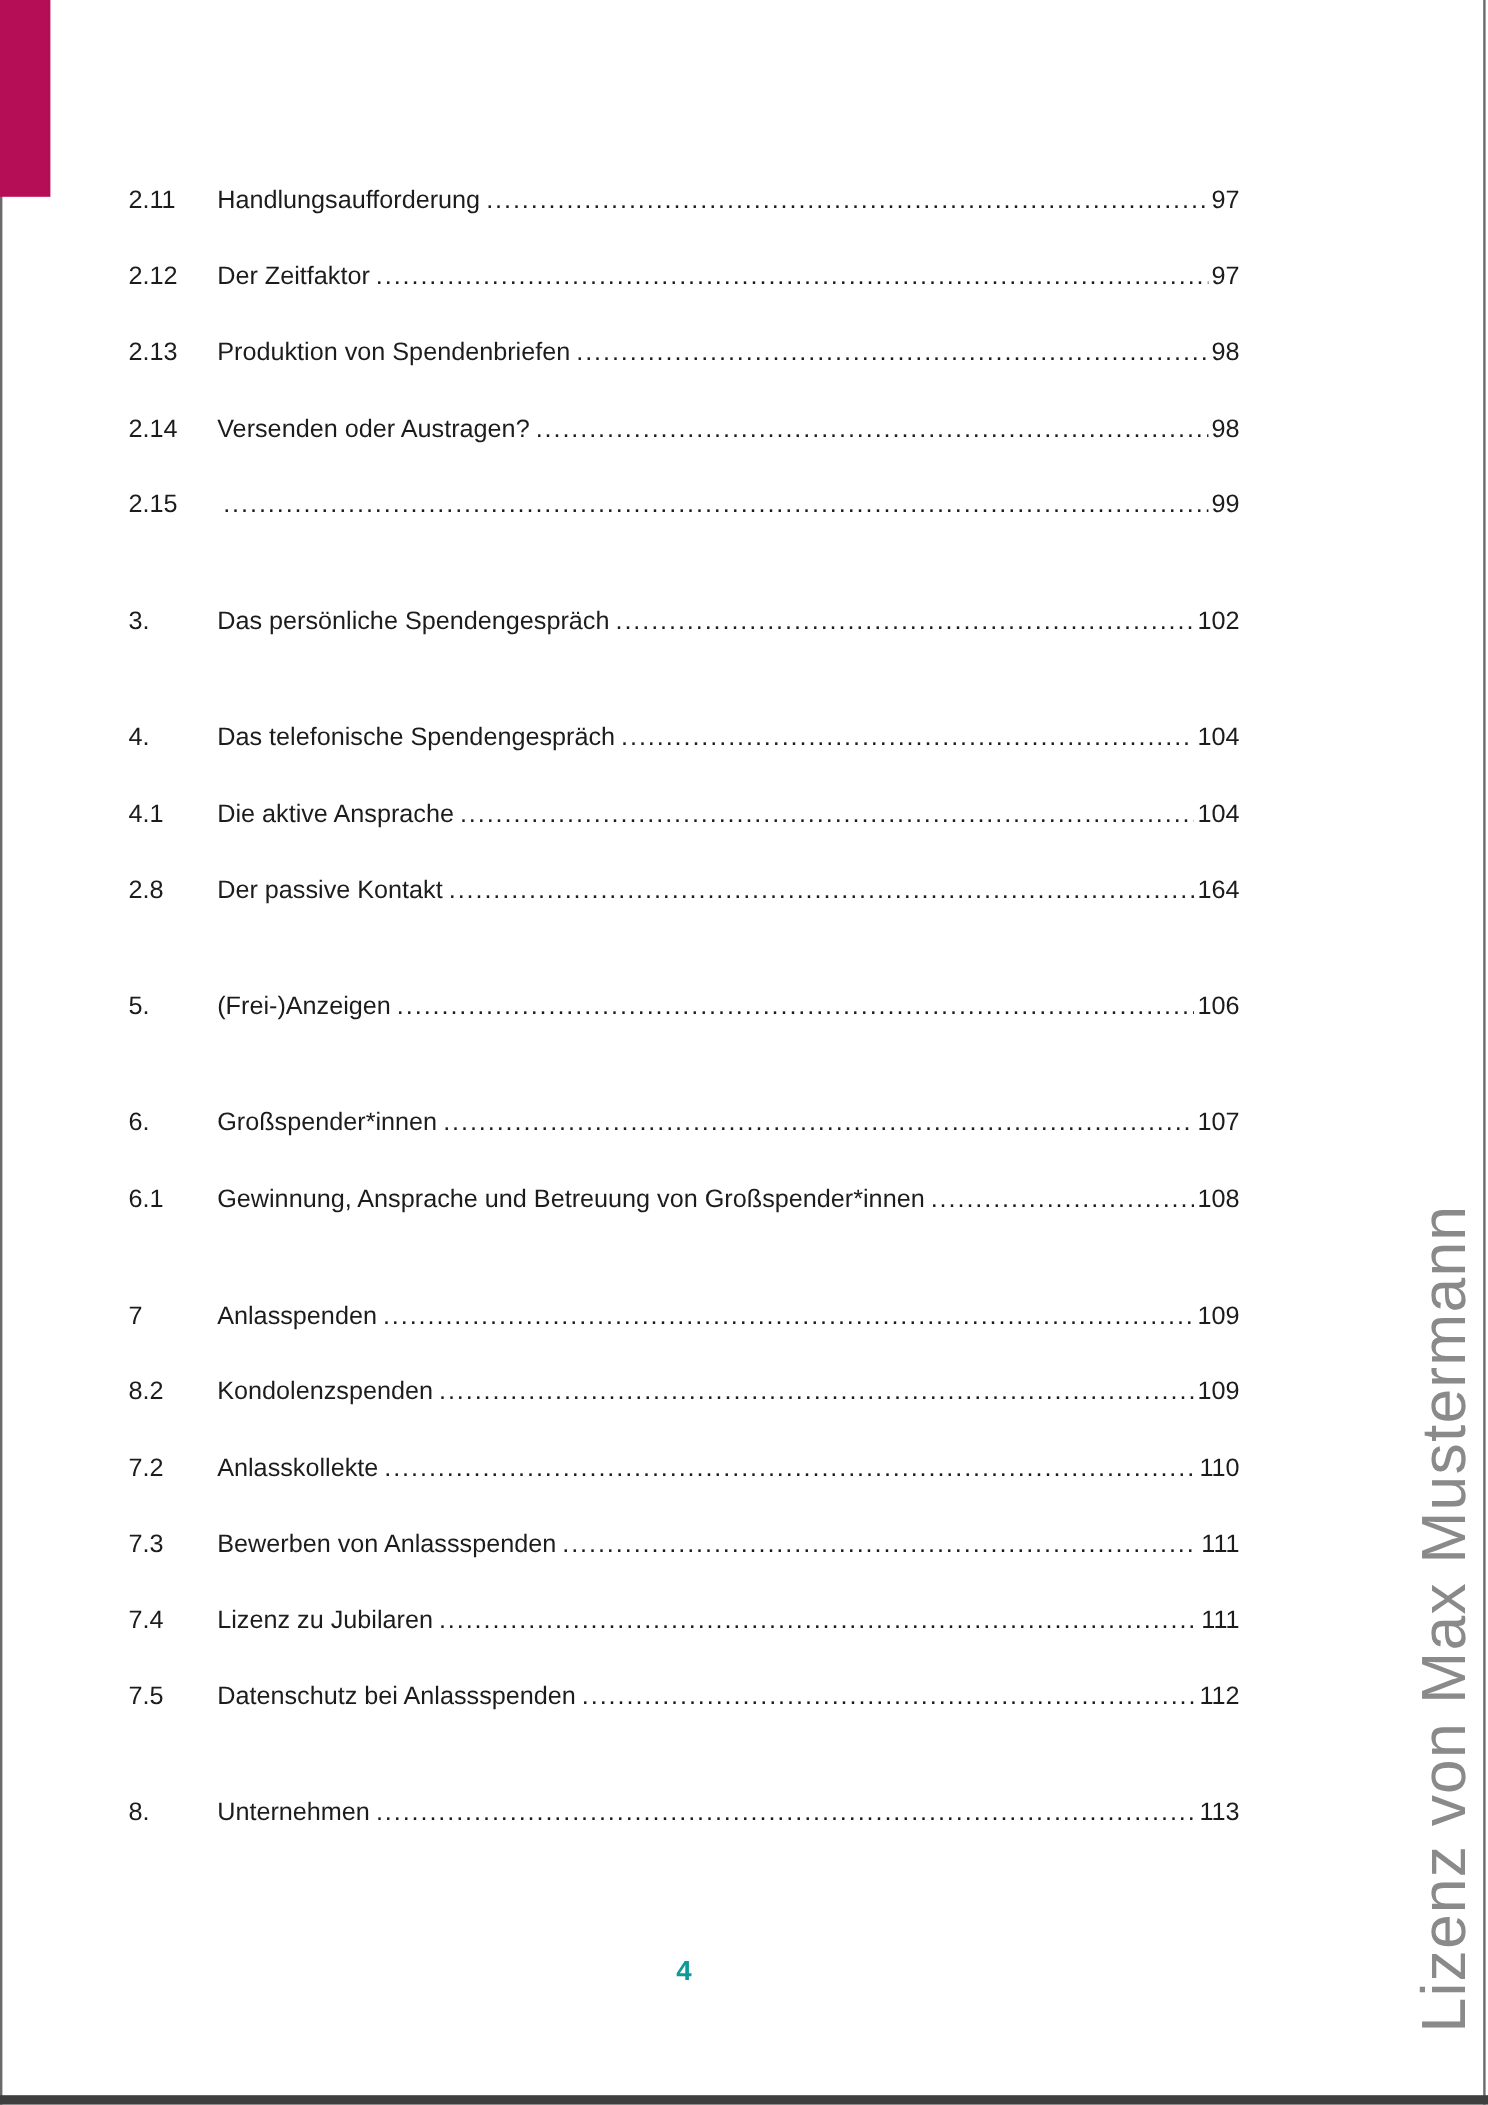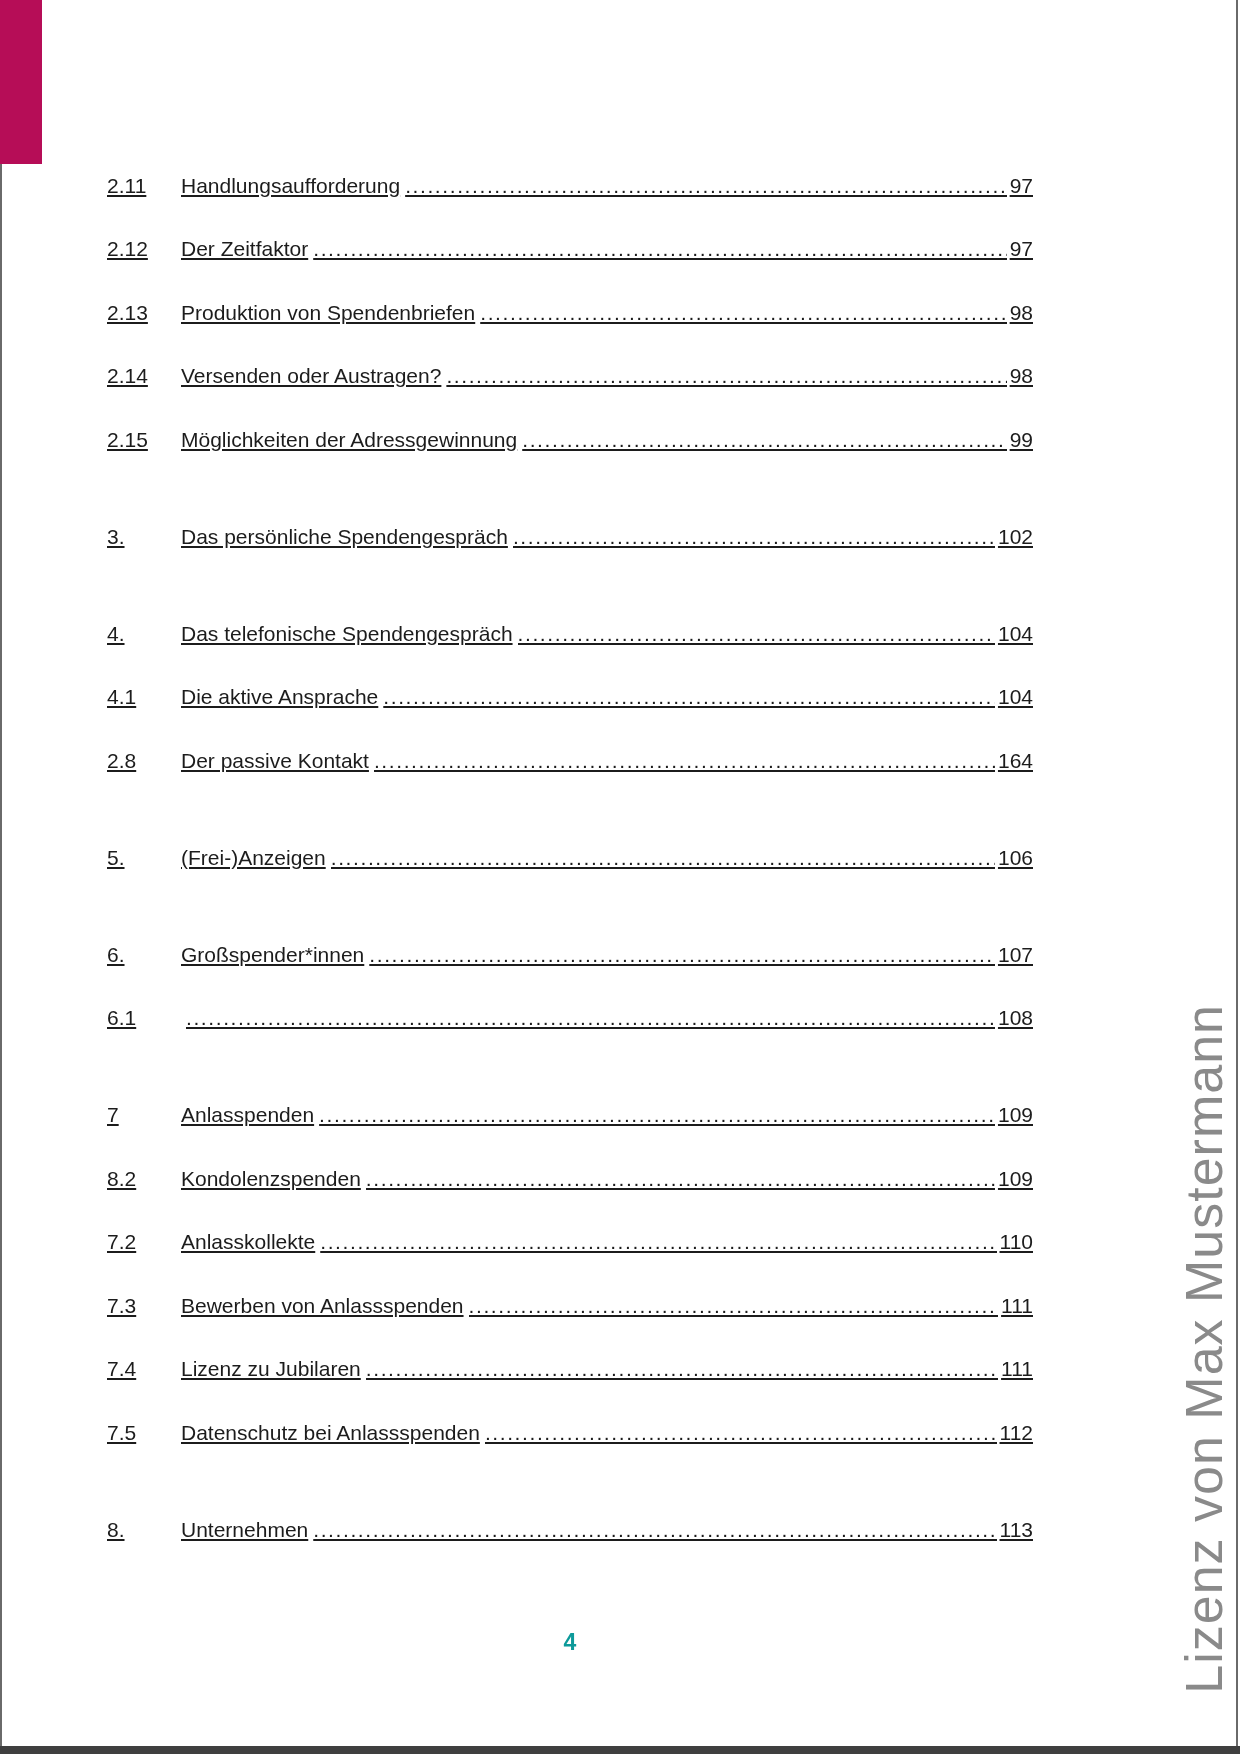--- a/index.html
+++ b/index.html
@@ -22,24 +22,22 @@
   
   .toc {
     position: absolute;
     left: 107px; top: 154px; width: 926px;
     color: #1c1c1c;
     font-size: 21px;
     line-height: 26px;
   }
   .toc-row {
     display: flex;
-    align-items: center;
     height: 63.5px;
     cursor: pointer;
-    text-decoration: underline;
   }
   .toc-row.level1 { margin-top: 33.5px; }
   .toc-num   { flex: 0 0 74px; }
   .toc-title { flex: 0 1 auto; white-space: nowrap; }
   .toc-dots  {
     flex: 1 1 auto;
     overflow: hidden;
     white-space: nowrap;
     letter-spacing: 1.6px;
     margin: 0 3px 0 5px;
@@ -96,21 +94,20 @@
       <span class="toc-page">98</span>
     </div>
     <div class="toc-row level2">
       <span class="toc-num">2.14</span>
       <span class="toc-title">Versenden oder Austragen?</span>
       <span class="toc-dots">............................................................................................................................................................................................................................</span>
       <span class="toc-page">98</span>
     </div>
     <div class="toc-row level2">
       <span class="toc-num">2.15</span>
-      <span class="toc-title">Möglichkeiten der Adressgewinnung</span>
       <span class="toc-dots">............................................................................................................................................................................................................................</span>
       <span class="toc-page">99</span>
     </div>
     <div class="toc-row level1">
       <span class="toc-num">3.</span>
       <span class="toc-title">Das persönliche Spendengespräch</span>
       <span class="toc-dots">............................................................................................................................................................................................................................</span>
       <span class="toc-page">102</span>
     </div>
     <div class="toc-row level1">
@@ -138,20 +135,21 @@
       <span class="toc-page">106</span>
     </div>
     <div class="toc-row level1">
       <span class="toc-num">6.</span>
       <span class="toc-title">Großspender*innen</span>
       <span class="toc-dots">............................................................................................................................................................................................................................</span>
       <span class="toc-page">107</span>
     </div>
     <div class="toc-row level2">
       <span class="toc-num">6.1</span>
+      <span class="toc-title">Gewinnung, Ansprache und Betreuung von Großspender*innen</span>
       <span class="toc-dots">............................................................................................................................................................................................................................</span>
       <span class="toc-page">108</span>
     </div>
     <div class="toc-row level1">
       <span class="toc-num">7</span>
       <span class="toc-title">Anlasspenden</span>
       <span class="toc-dots">............................................................................................................................................................................................................................</span>
       <span class="toc-page">109</span>
     </div>
     <div class="toc-row level2">

